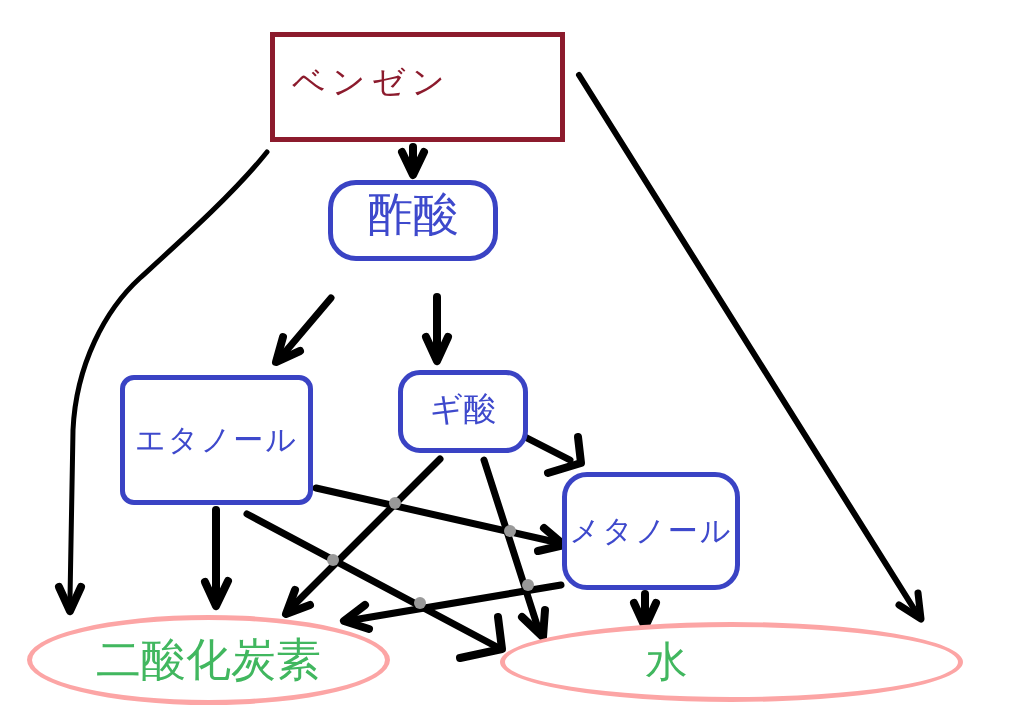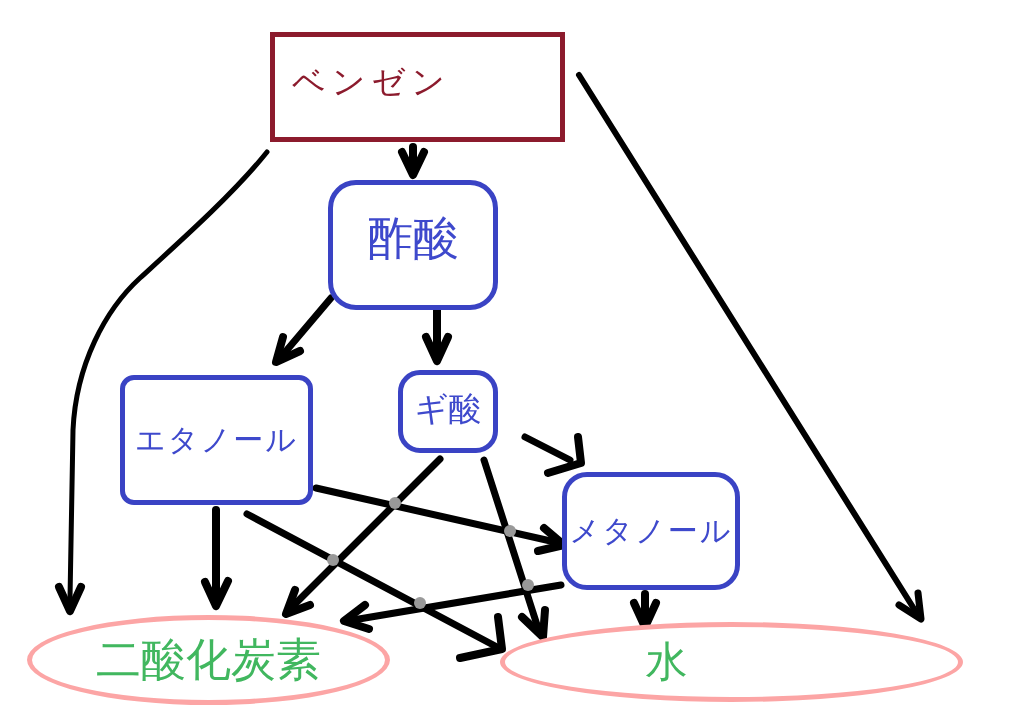--- a/index.html
+++ b/index.html
@@ -31,23 +31,23 @@
   .node-blue {
     border: 5px solid #3a43c4;
     color: #3e49cc;
   }
   .node-green {
     border: 5px solid #fca5a5;
     color: #41b75f;
     border-radius: 50%;
   }
   #node-benzene   { left: 270px; top: 32px;  width: 295px; height: 110px; font-size: 33px; letter-spacing: 6px; padding-right: 92px; padding-bottom: 10px; }
-  #node-acetic    { left: 328px; top: 180px; width: 170px; height: 130px; font-size: 46px; border-radius: 28px; padding-bottom: 12px; }
+  #node-acetic    { left: 328px; top: 180px; width: 170px; height: 81px; font-size: 46px; border-radius: 28px; padding-bottom: 12px; }
   #node-ethanol   { left: 120px; top: 375px; width: 193px; height: 130px; font-size: 30px; border-radius: 14px; letter-spacing: 2px; }
-  #node-formic    { left: 398px; top: 370px; width: 100px; height: 83px;  font-size: 33px; border-radius: 22px; padding-bottom: 4px; }
+  #node-formic    { left: 398px; top: 370px; width: 130px; height: 83px;  font-size: 33px; border-radius: 22px; padding-bottom: 4px; }
   #node-methanol  { left: 562px; top: 472px; width: 178px; height: 118px; font-size: 30px; border-radius: 25px; letter-spacing: 2px; align-items: center; }
   #node-co2       { left: 27px;  top: 615px; width: 363px; height: 90px;  font-size: 45px; }
   #node-water     { left: 500px; top: 622px; width: 463px; height: 80px;  font-size: 42px; padding-right: 130px; }
   #arrow-layer {
     position: absolute;
     left: 0; top: 0;
     width: 1024px;
     height: 724px;
     pointer-events: none;
   }

